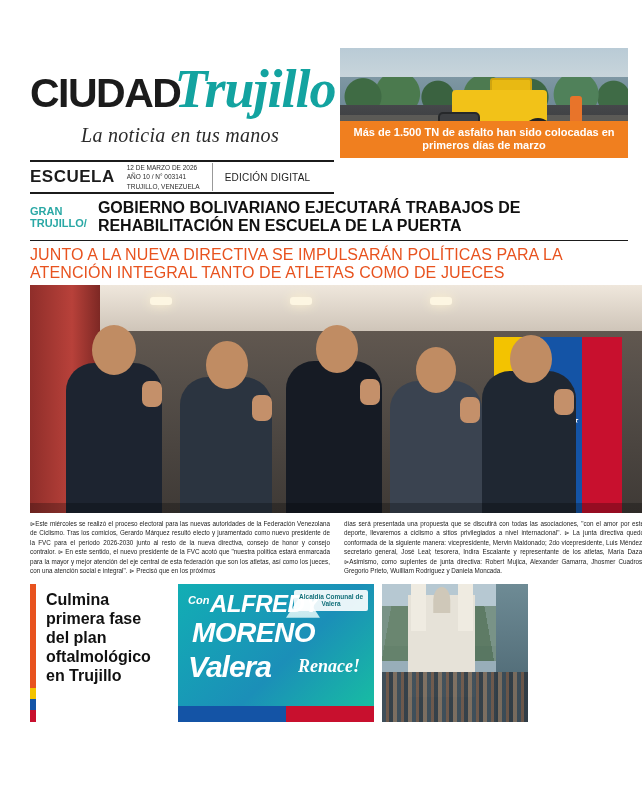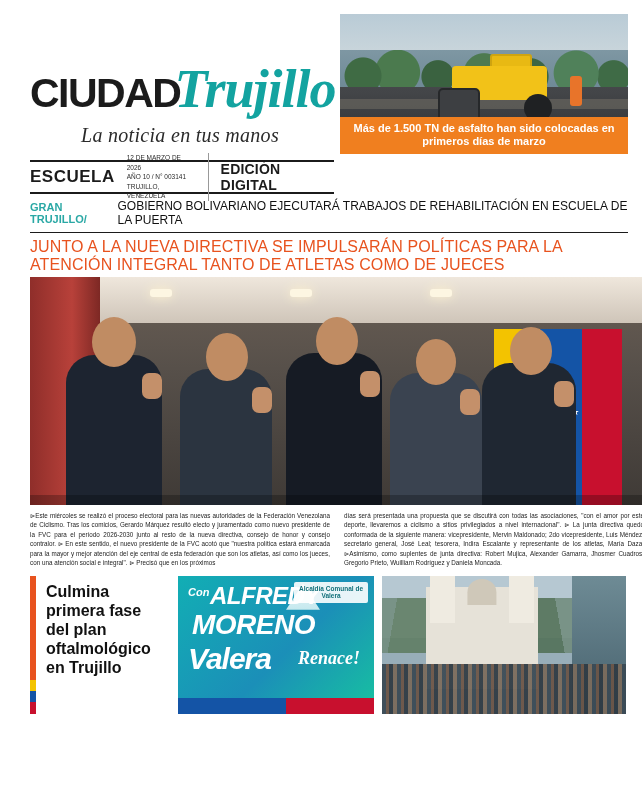--- a/index.html
+++ b/index.html
@@ -55,24 +55,25 @@
     font-size: 20px;
     color: #2a2a2a;
     text-align: center;
     margin-top: 8px;
     letter-spacing: 0.3px;
   }
 
   
   .top-photo {
     flex: 1;
-    height: 140px;
+    height: 110px;
     position: relative;
     overflow: hidden;
     background: linear-gradient(#9db7c9, #8fa9b8);
+    margin-top: 34px;
   }
   .tp-sky {
     position: absolute; left: 0; top: 0; width: 100%; height: 38%;
     background: linear-gradient(#b9cbd6, #cfd9dd);
   }
   .tp-trees {
     position: absolute; left: 0; top: 26%; width: 100%; height: 26%;
     background:
       radial-gradient(circle at 8% 70%, #3f6b44 0 18px, transparent 19px),
       radial-gradient(circle at 20% 60%, #4b7a4e 0 22px, transparent 23px),
@@ -150,32 +151,32 @@
   .dow {
     font-size: 17px; font-weight: bold; color: #1b1b1b;
     padding-right: 12px; letter-spacing: .5px;
   }
   .datelines {
     font-size: 6.5px; color: #2b2b2b; line-height: 1.45;
     padding-right: 12px; border-right: 1px solid #999;
     text-align: left;
   }
   .edicion {
-    font-size: 14px; font-weight: bold; color: #1b1b1b;
+    font-size: 10px; font-weight: normal; color: #1b1b1b;
     padding-left: 12px; letter-spacing: .2px;
   }
 
   
   .gran-bar {
     display: flex; align-items: center; gap: 6px;
     border-bottom: 1px solid #1b1b1b;
     padding: 5px 0 5px 0;
   }
   .gran-label { color: #2aa8a5; font-size: 11px; font-weight: bold; }
-  .gran-text { color: #111; font-size: 12px; font-weight: normal; }
+  .gran-text { color: #111; font-size: 16px; font-weight: bold; }
 
   .kicker {
     color: #e8531f;
     font-size: 16px;
     font-weight: normal;
     padding: 5px 0 3px 0;
     letter-spacing: .1px;
   }
 
   .headline {
@@ -249,21 +250,21 @@
     line-height: 1.5;
     color: #1c1c1c;
     text-align: justify;
   }
 
   
   .bottom {
     display: flex;
     gap: 8px;
     height: 138px;
-    width: 596px;
+    width: 498px;
   }
   .bl-box {
     width: 140px;
     border-left: 6px solid #e8531f;
     padding: 6px 8px 0 10px;
     position: relative;
   }
   .bl-title {
     font-size: 16px; font-weight: bold; color: #111; line-height: 1.2;
   }

